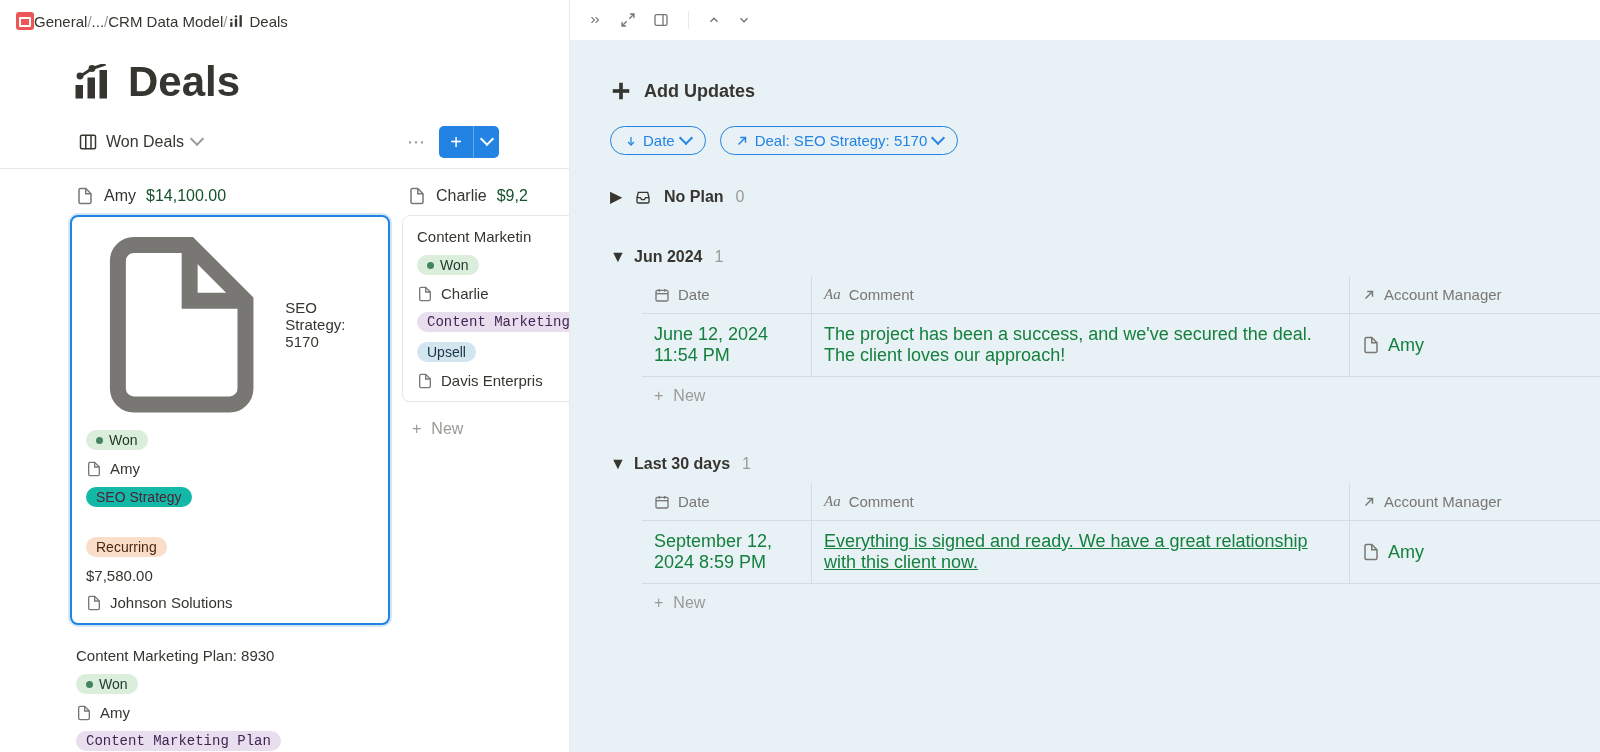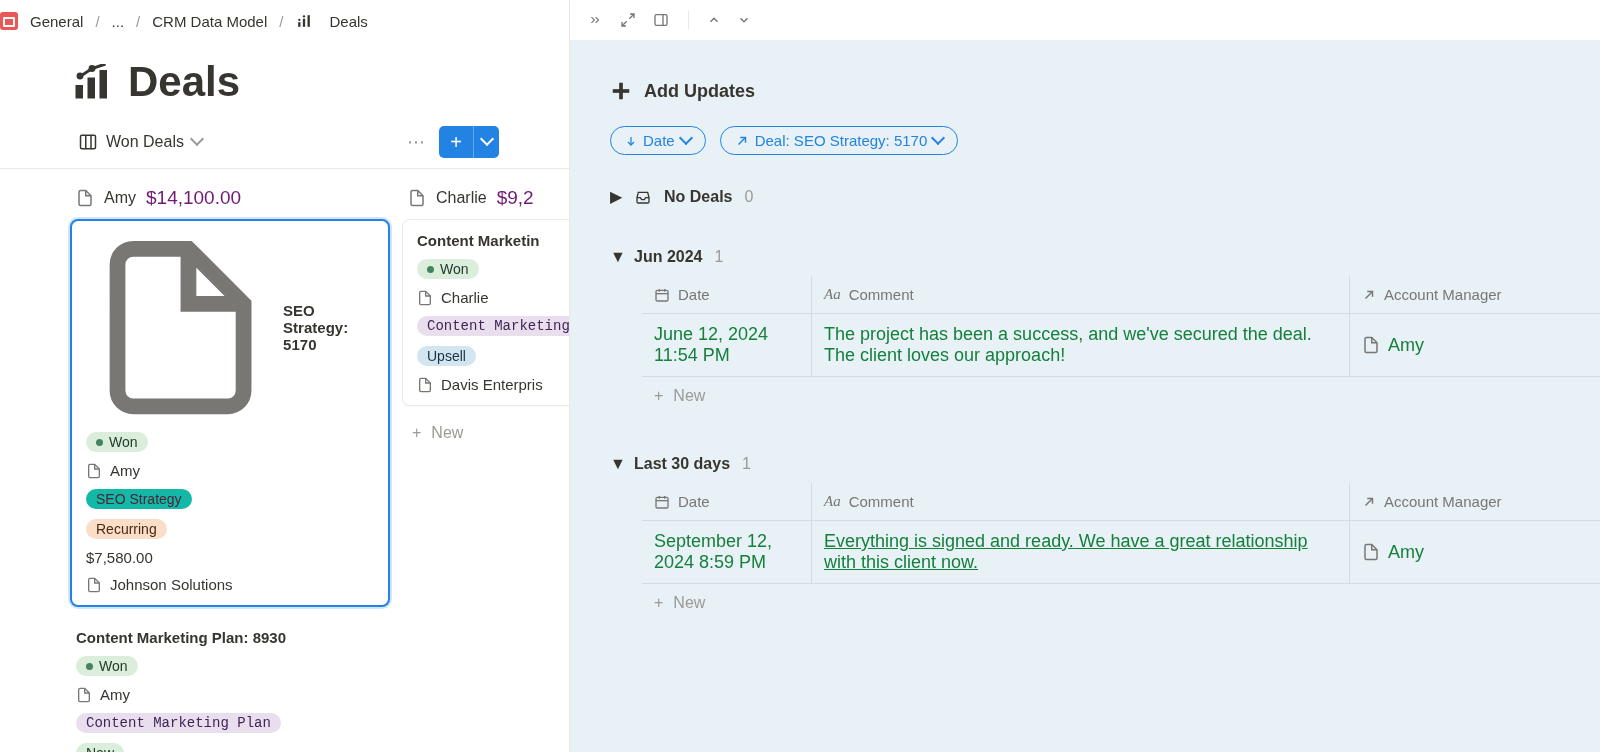--- a/index.html
+++ b/index.html
@@ -1,21 +1,21 @@
 <!DOCTYPE html>
 <html><head>
 <meta charset="utf-8">
 <style>
 * { box-sizing: border-box; margin: 0; padding: 0; }
 body { font-family: -apple-system, BlinkMacSystemFont, "Segoe UI", Helvetica, Arial, sans-serif; font-size: 14px; color: #37352f; background: #fff; width: 1600px; height: 752px; overflow: hidden; display: flex; }
 .left-pane { width: 570px; flex-shrink: 0; border-right: 1px solid #e9e9e7; position: relative; }
 .right-pane { flex: 1; background: #e8f1f5; overflow: hidden; }
 
 
-.breadcrumbs { display: flex; align-items: center; gap: 12px; padding: 12px 0; font-size: 15px; color: #37352f; }
+.breadcrumbs { display: flex; align-items: center; gap: 0; padding: 12px 16px; font-size: 15px; color: #37352f; }
 .breadcrumbs .app-icon { width: 18px; height: 18px; background: #eb5757; border-radius: 3px; position: relative; }
 .breadcrumbs .app-icon::after { content: ""; position: absolute; left: 3px; right: 3px; top: 5px; bottom: 3px; border: 2px solid #fff; border-radius: 1px; }
 .breadcrumbs .crumb { cursor: pointer; }
 .breadcrumbs .sep { color: #9b9a97; }
 .crumb-icon { width: 18px; height: 14px; margin-right: 4px; vertical-align: middle; }
 
 
 .title-row { display: flex; align-items: center; gap: 14px; padding: 16px 70px 10px; }
 .title-row .big-icon { width: 44px; height: 36px; }
 .title-row h1 { font-size: 42px; font-weight: 700; }
@@ -28,31 +28,31 @@
 .new-btn { display: flex; background: #2383e2; border-radius: 5px; overflow: hidden; }
 .new-btn .plus { width: 34px; height: 32px; display: flex; align-items: center; justify-content: center; color: #fff; font-size: 20px; cursor: pointer; }
 .new-btn .chev { width: 26px; height: 32px; display: flex; align-items: center; justify-content: center; color: #fff; border-left: 1px solid rgba(255,255,255,0.3); cursor: pointer; }
 
 
 .board { display: flex; gap: 12px; padding: 14px 0 0 70px; overflow: hidden; }
 .col { width: 320px; flex-shrink: 0; }
 .col-header { display: flex; align-items: center; gap: 10px; padding: 4px 6px 10px; }
 .col-header .page-ic { width: 18px; height: 18px; color: #787774; }
 .col-header .name { font-size: 16px; font-weight: 500; }
-.col-header .amount { color: #701a75; font-size: 19px; }
+.col-header .amount { color: #14532d; font-size: 16px; }
 
 
 .card { border: 1px solid #e9e9e7; border-radius: 8px; padding: 12px 14px; margin-bottom: 10px; background: #fff; box-shadow: 0 1px 2px rgba(0,0,0,0.03); cursor: pointer; display: flex; flex-direction: column; gap: 10px; }
 .card.selected { border: 2px solid #2383e2; box-shadow: 0 0 0 2px rgba(35,131,226,0.2); }
-.card-title { font-size: 15px; font-weight: 700; display: flex; align-items: center; gap: 8px; }
+.card-title { font-size: 15px; font-weight: 400; display: flex; align-items: center; gap: 8px; }
 .tag { display: inline-flex; align-items: center; gap: 6px; padding: 2px 10px; border-radius: 12px; font-size: 14px; }
 .tag.won { background: #dbeddb; color: #1c3829; }
 .tag.won::before { content: ""; width: 7px; height: 7px; border-radius: 50%; background: #448361; }
 .tag.seostrat { background: #14b8a6; color: #4c2337; }
-.tag.recurring { background: #fadec9; color: #49290e; }
+.tag.recurring { background: #fadec9; color: #49290e; margin-top: 20px; }
 .tag.contentmkt { background: #e8deee; color: #412454; font-family: Liberation Mono, monospace; }
 .tag.upsell { background: #d3e5ef; color: #183347; }
 .tag.new { background: #dbeddb; color: #1c3829; }
 .doc-line { display: flex; align-items: center; gap: 8px; font-size: 15px; color: #37352f; }
 .doc-line .page-ic { width: 16px; height: 16px; color: #787774; }
 .price { font-size: 15px; }
 
 .add-new-card { display: flex; align-items: center; gap: 10px; padding: 8px 10px; color: #9b9a97; font-size: 16px; cursor: pointer; }
 
 
@@ -305,21 +305,21 @@
         <span class="icon-chev-sm"></span>
       </div>
     </div>
 
     <div class="group-header">
       <span class="tri">▶</span>
       <svg class="tray-ic" viewBox="0 0 24 24" fill="none" stroke="currentColor" stroke-width="2">
           <path d="M3 13h5l2 3h4l2-3h5"></path>
           <path d="M5 5h14l2 8v6a2 2 0 0 1-2 2H5a2 2 0 0 1-2-2v-6z"></path>
         </svg>
-      <span class="label">No Deals</span>
+      <span class="label">No Plan</span>
       <span class="count">0</span>
     </div>
 
     <div style="height:22px"></div>
 
     <div class="group-header">
       <span class="tri">▼</span>
       <span class="label">Jun 2024</span>
       <span class="count">1</span>
     </div>

